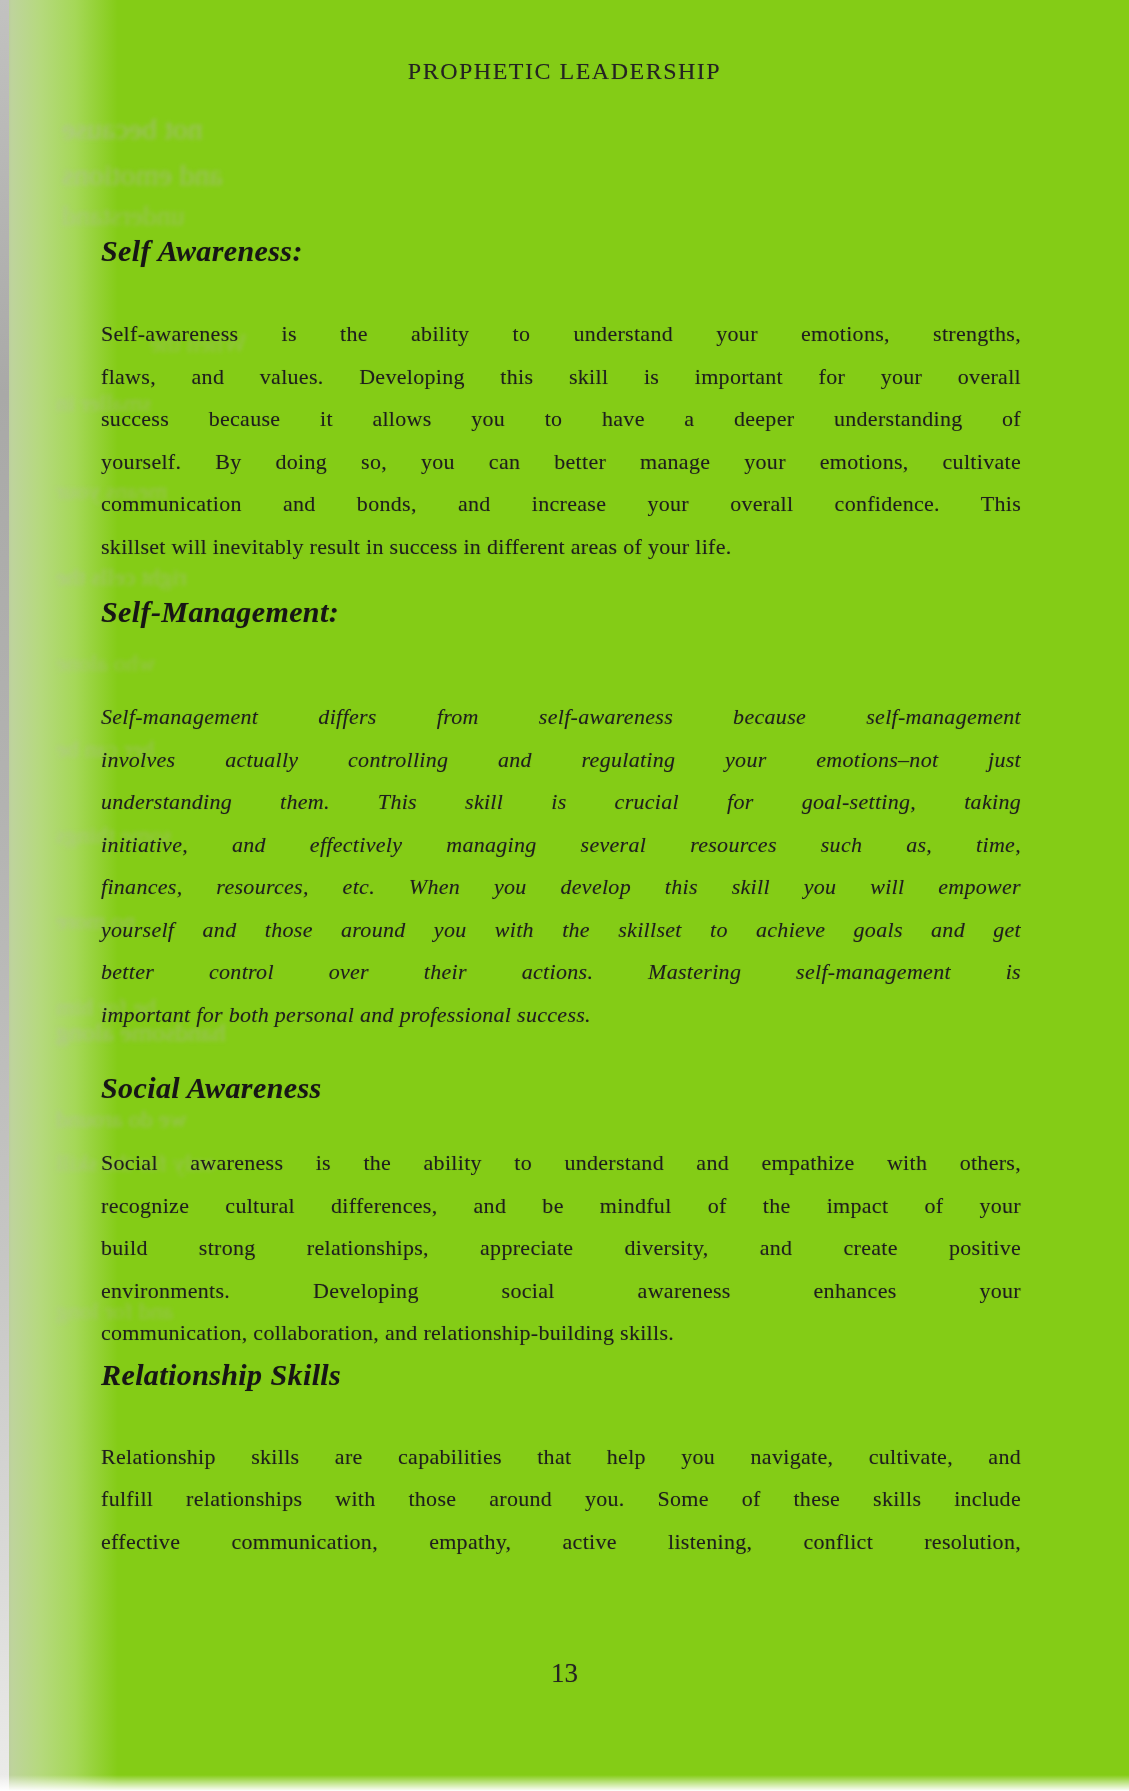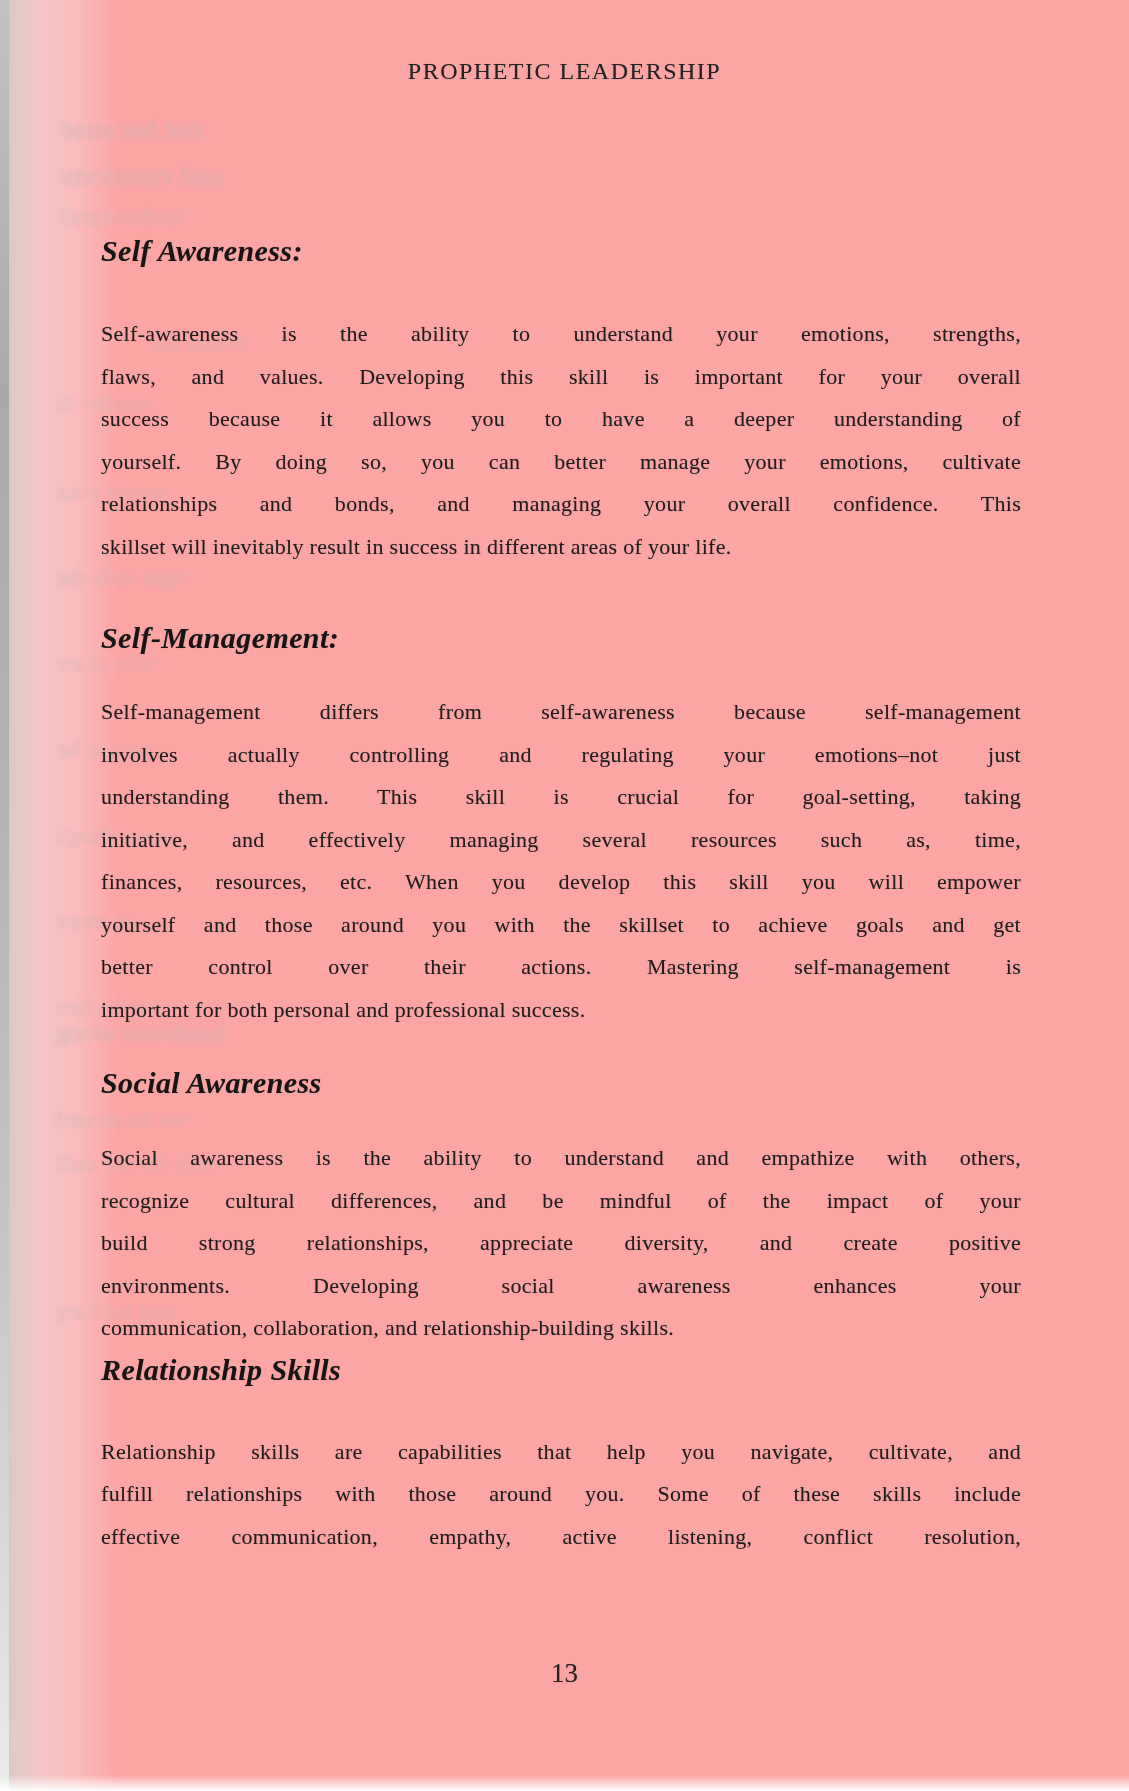--- a/index.html
+++ b/index.html
@@ -1,21 +1,21 @@
 <!DOCTYPE html>
 <html><head>
 <meta charset="utf-8">
 <style>
   html, body { margin: 0; padding: 0; background: #e9e9e7; }
   .page {
     position: relative;
     width: 1129px;
     height: 1791px;
     margin: 0 auto;
-    background: #fca5a5;
+    background: #84cc16;
     overflow: hidden;
     font-family: "Liberation Serif", "DejaVu Serif", serif;
     color: #1f1e1d;
   }
   
   .edge-left {
     position: absolute; left: 0; top: 0; bottom: 0; width: 120px;
     background: linear-gradient(90deg,
       rgba(190,190,188,0.85) 0px,
       rgba(215,215,213,0.70) 12px,
@@ -61,32 +61,32 @@
     margin: 0;
     font-size: 30px;
     line-height: 40px;
     font-style: italic;
     font-weight: 700;
     letter-spacing: 0.4px;
     color: #171615;
     text-shadow: 0 0 1px rgba(30,30,30,0.30);
   }
   .heading-s1 { margin-top: 216px; }
-  .heading-s2 { margin-top: 50px; }
+  .heading-s2 { margin-top: 24px; }
   .heading-s3 { margin-top: 32px; }
   .heading-s4 { }
   .para {
     margin: 0;
     font-size: 22px;
     line-height: 42.5px;
     letter-spacing: 0.3px;
     text-shadow: 0 0 1px rgba(30,30,30,0.28);
   }
   .para-1 { margin-top: 42px; }
-  .para-2 { margin-top: 33px; }
+  .para-2 { margin-top: 64px; font-style: italic; }
   .para-3 { margin-top: 34px; }
   .para-4 { margin-top: 41px; }
   .jline { text-align: justify; text-align-last: justify; }
   .lline { text-align: left; }
   .page-number {
     position: absolute; top: 1658px; left: 0; right: 0;
     text-align: center;
     font-size: 27px;
     color: #242322;
     text-shadow: 0 0 1px rgba(40,40,40,0.30);
@@ -123,21 +123,21 @@
   <div class="running-header">PROPHETIC LEADERSHIP</div>
 
   <main class="content">
 
     <h2 class="section-heading heading-s1">Self Awareness:</h2>
     <div class="para para-1">
         <div class="jline">Self-awareness is the ability to understand your emotions, strengths,</div>
         <div class="jline">flaws, and values. Developing this skill is important for your overall</div>
         <div class="jline">success because it allows you to have a deeper understanding of</div>
         <div class="jline">yourself. By doing so, you can better manage your emotions, cultivate</div>
-        <div class="jline">relationships and bonds, and managing your overall confidence. This</div>
+        <div class="jline">communication and bonds, and increase your overall confidence. This</div>
         <div class="lline">skillset will inevitably result in success in different areas of your life.</div>
       </div>
 
     <h2 class="section-heading heading-s2">Self-Management:</h2>
     <div class="para para-2">
         <div class="jline">Self-management differs from self-awareness because self-management</div>
         <div class="jline">involves actually controlling and regulating your emotions–not just</div>
         <div class="jline">understanding them. This skill is crucial for goal-setting, taking</div>
         <div class="jline">initiative, and effectively managing several resources such as, time,</div>
         <div class="jline">finances, resources, etc. When you develop this skill you will empower</div>

